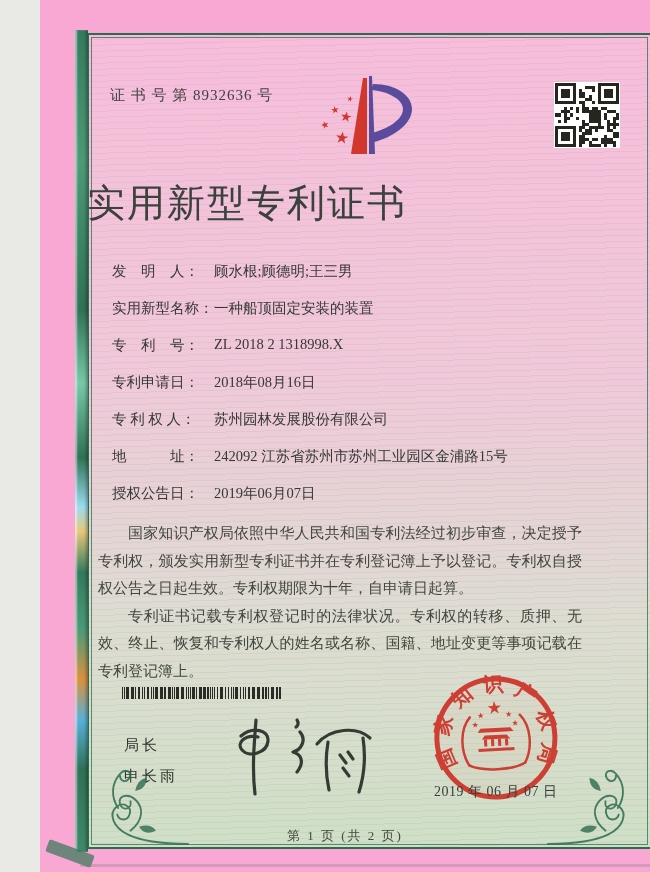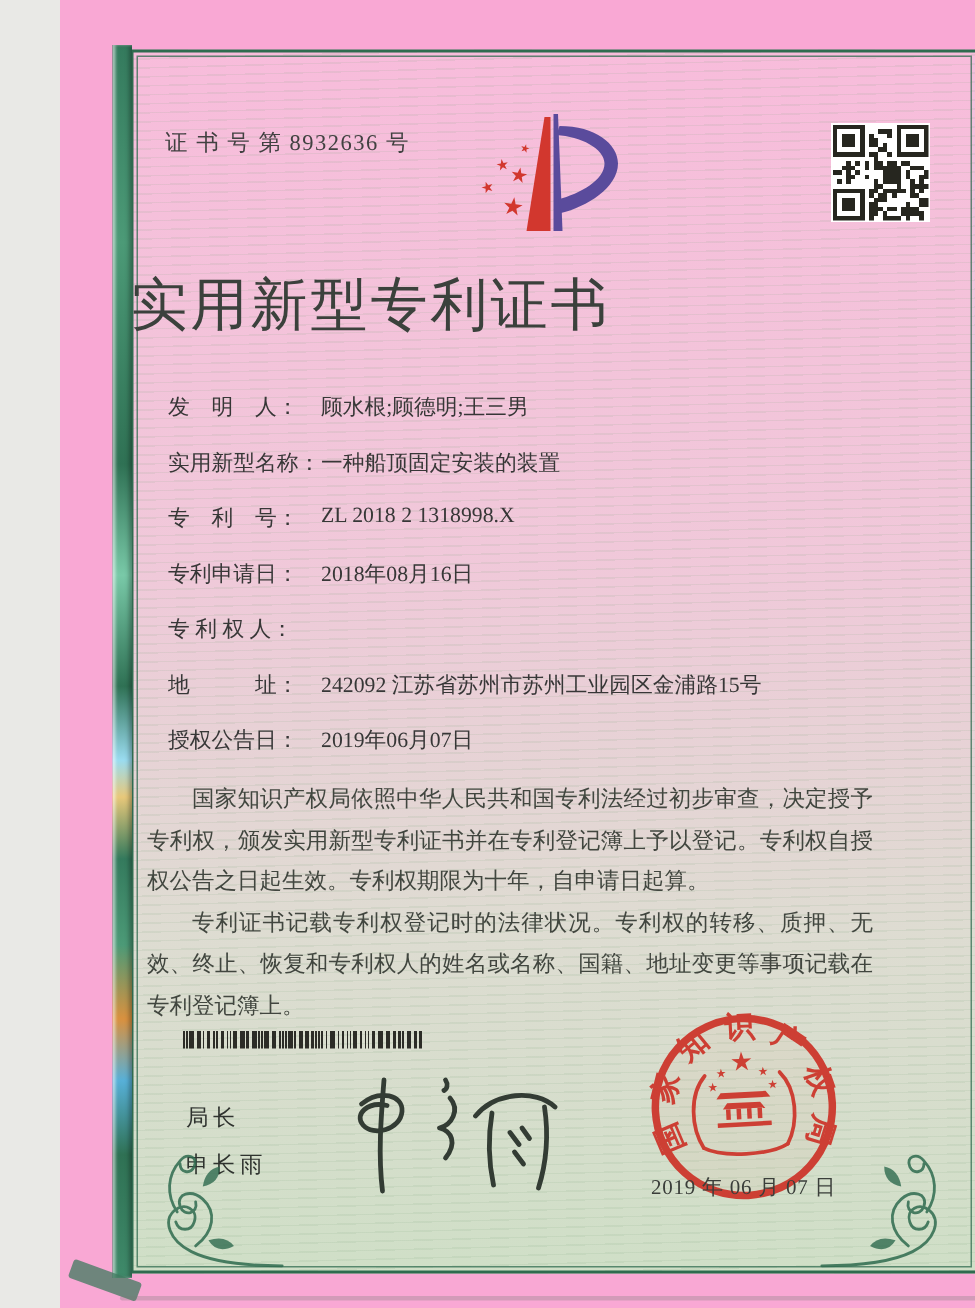--- a/index.html
+++ b/index.html
@@ -242,20 +242,21 @@
       <div class="field-row">
         <span class="field-label">专　利　号：</span>
         <span class="field-value">ZL 2018 2 1318998.X</span>
       </div>
       <div class="field-row">
         <span class="field-label">专利申请日：</span>
         <span class="field-value">2018年08月16日</span>
       </div>
       <div class="field-row">
         <span class="field-label">专 利 权 人：</span>
+        <span class="field-value">苏州园林发展股份有限公司</span>
       </div>
       <div class="field-row">
         <span class="field-label">地　　　址：</span>
         <span class="field-value">242092 江苏省苏州市苏州工业园区金浦路15号</span>
       </div>
       <div class="field-row">
         <span class="field-label">授权公告日：</span>
         <span class="field-value">2019年06月07日</span>
       </div>
     </div>
@@ -366,20 +367,21 @@
         <g fill="none" stroke="var(--seal-red)" stroke-width="2.5" stroke-linecap="round">
           <path d="M40,92 C32,78 32,56 43,44"></path>
           <path d="M96,92 C104,78 104,56 93,44"></path>
           <path d="M40,92 C52,99 84,99 96,92"></path>
         </g>
       </g>
     </svg>
 
     <div class="seal-date">2019 年 06 月 07 日</div>
 
+    <div class="footer">第 1 页 (共 2 页)</div>
 
     <svg class="orn orn-left" width="104" height="86" viewBox="0 0 110 90">
       <g fill="none" stroke="var(--green)" stroke-width="2" stroke-linecap="round" opacity=".85">
         <path d="M108,84 C84,84 60,82 44,74 C28,66 24,52 32,45 C39,39 49,44 46,53 C44,60 35,60 33,53"></path>
         <path d="M47,70 C60,60 62,46 52,37 C44,30 33,33 36,42 C39,50 49,47 47,39"></path>
         <path d="M34,46 C26,34 27,20 36,10 C41,4 49,7 46,14 C43,20 36,18 36,12"></path>
       </g>
       <g fill="var(--green)" opacity=".8">
         <path d="M56,66 q12,-4 18,4 q-12,6 -18,-4"></path>
         <path d="M52,28 q2,-12 12,-14 q0,12 -12,14"></path>

